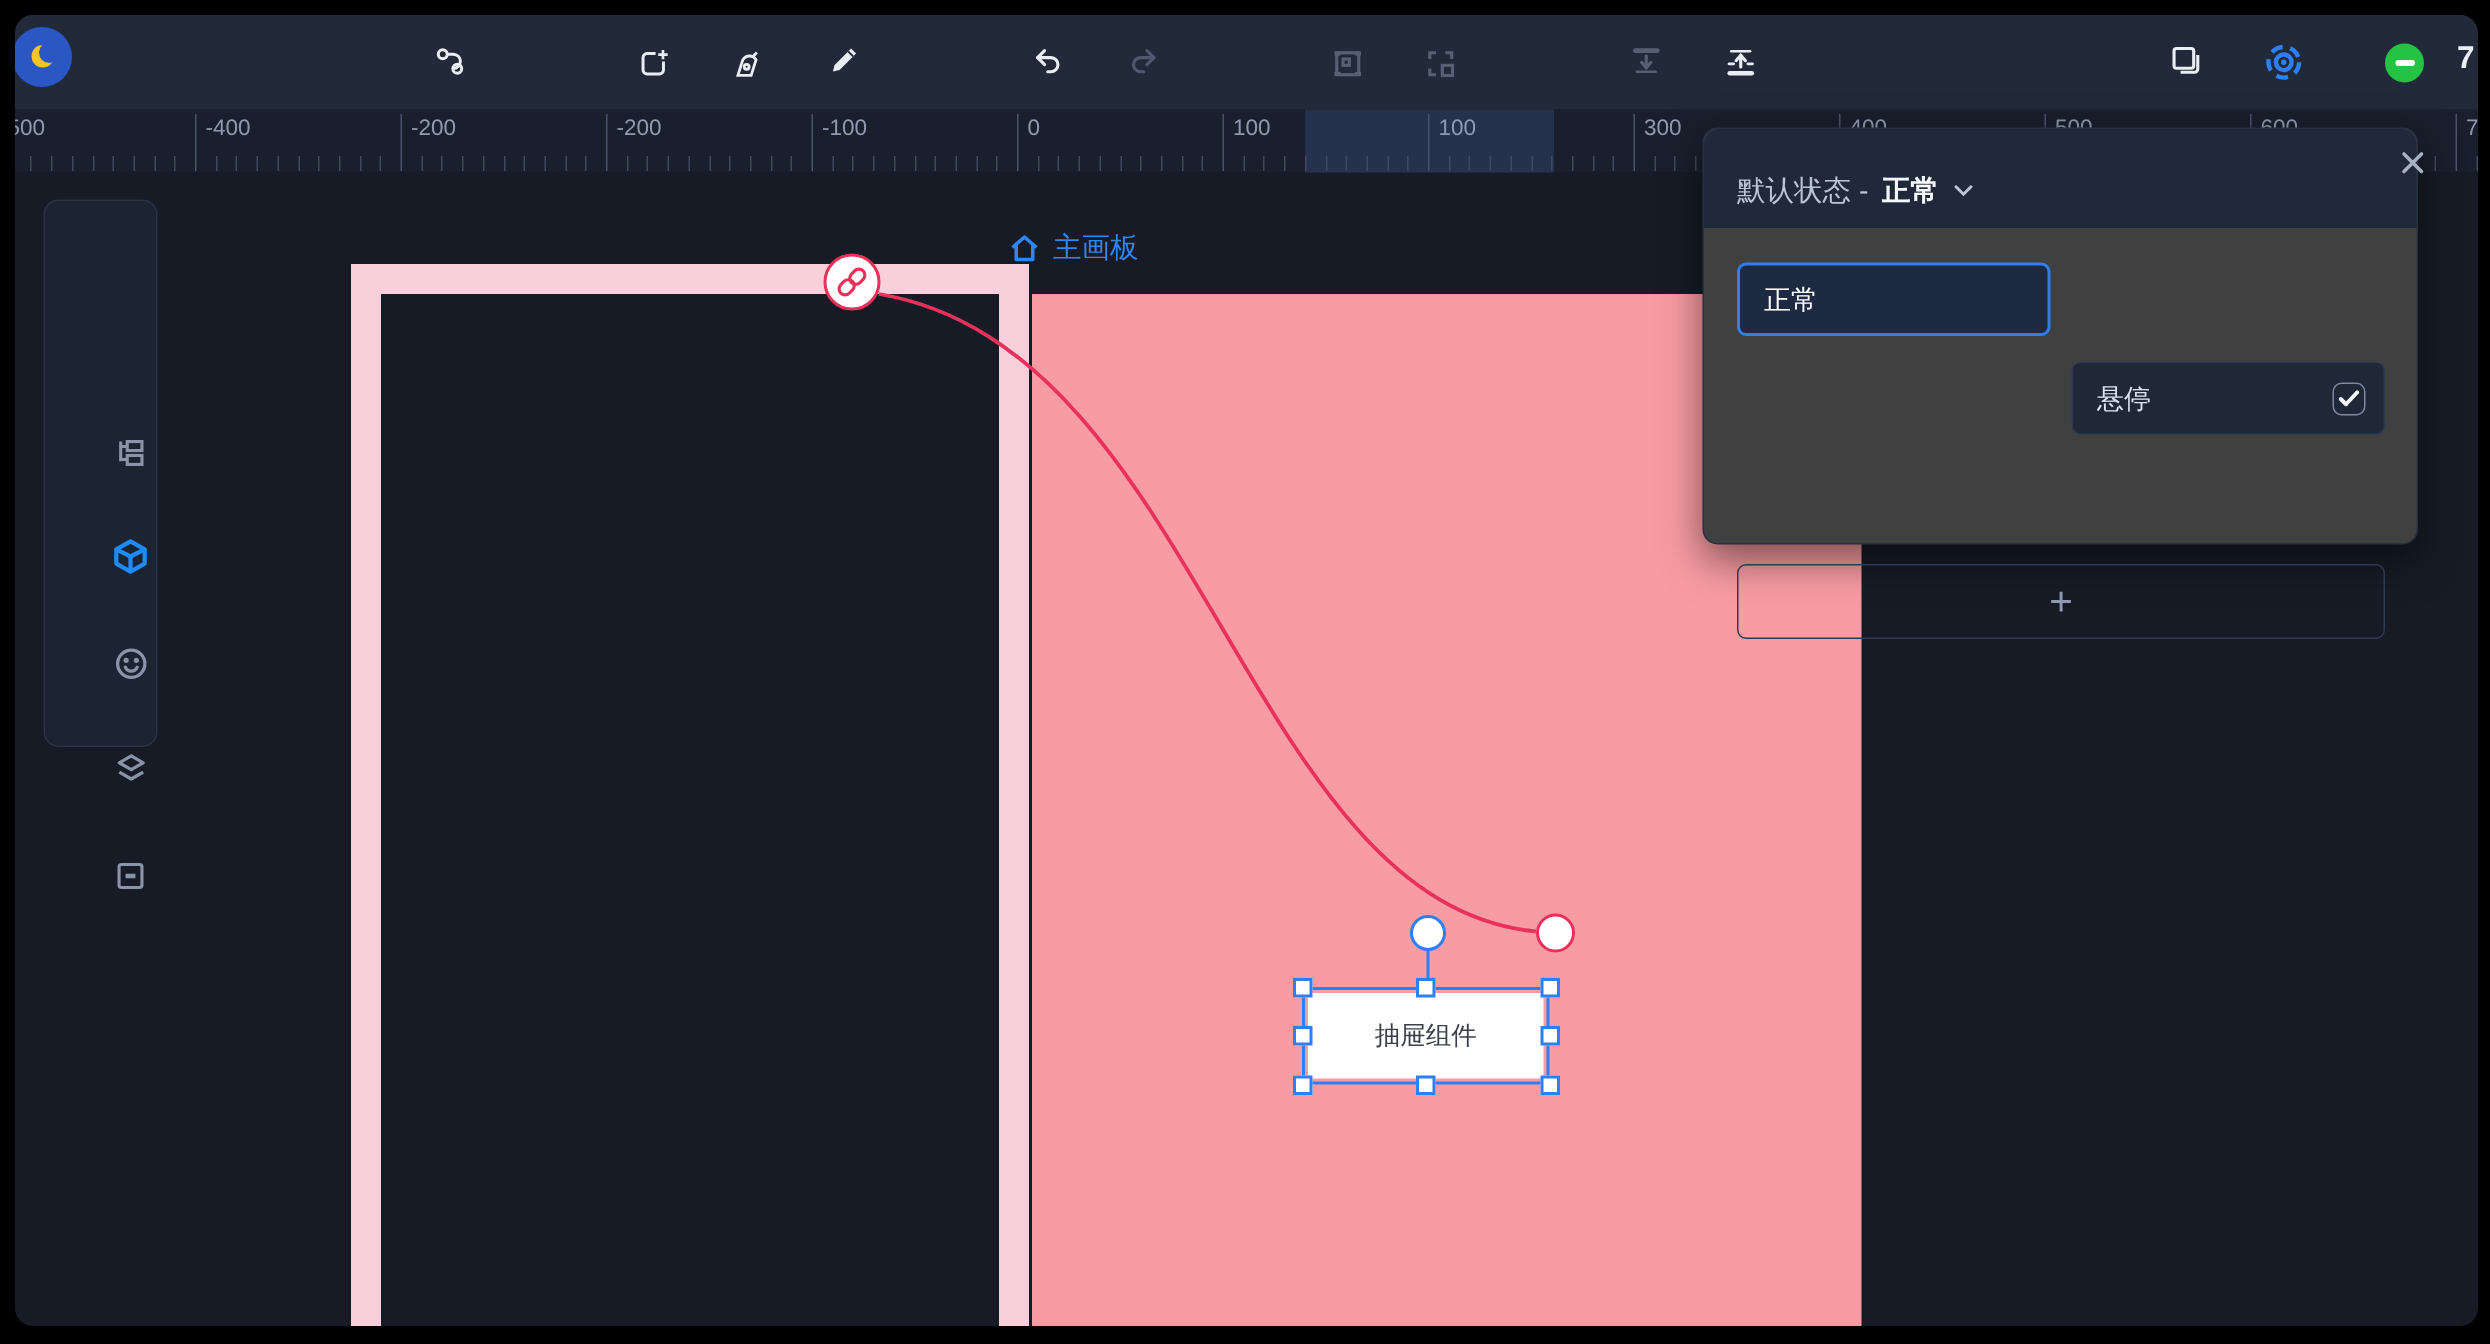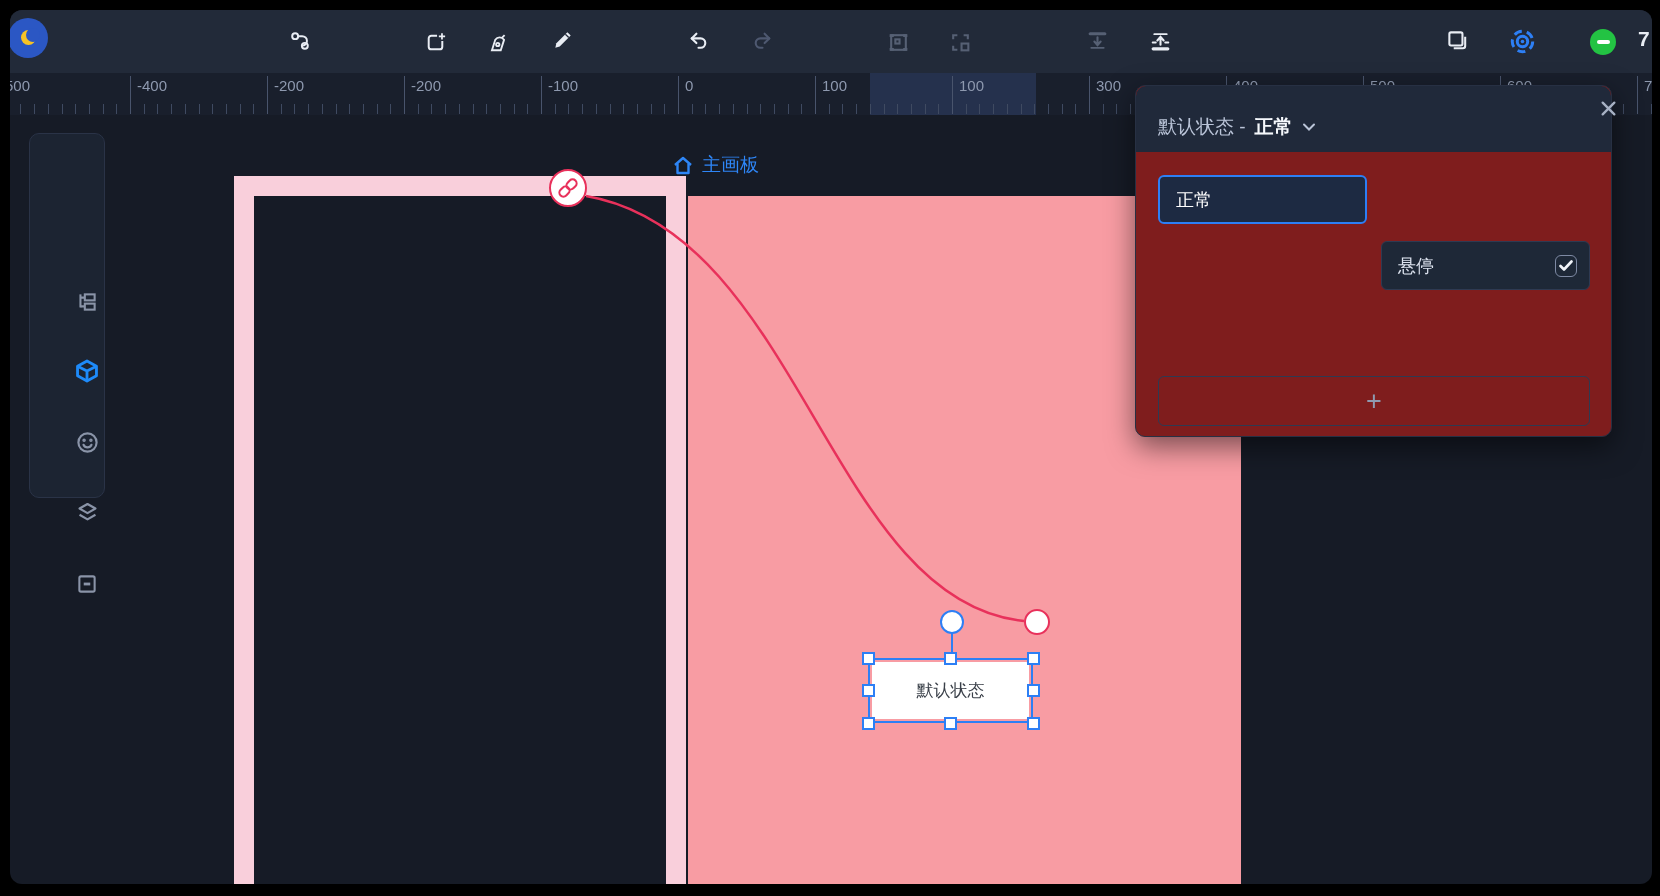--- a/index.html
+++ b/index.html
@@ -47,21 +47,21 @@
     background:#fff;border:2.5px solid #E8315B;z-index:7;}
   .rotdot{position:absolute;left:930px;top:600px;width:24px;height:24px;border-radius:50%;
     background:#fff;border:2px solid #2D7FF5;z-index:7;}
   .rotstem{position:absolute;left:941px;top:623px;width:2px;height:26px;background:#2D7FF5;z-index:6;}
   .selbox{position:absolute;left:858px;top:648px;width:165px;height:65px;border:2px solid #2D7FF5;z-index:8;}
   .comp{position:absolute;left:2px;top:2px;width:157px;height:57px;background:#fff;border-radius:3px;
     display:flex;align-items:center;justify-content:center;color:#3A4049;font-size:17px;}
   .handle{position:absolute;width:13px;height:13px;background:#fff;border:2px solid #2D7FF5;z-index:9;}
 
   
-  .panel{position:absolute;left:1125px;top:75px;width:477px;height:352px;background:#7f1d1d;
+  .panel{position:absolute;left:1125px;top:75px;width:477px;height:278px;background:#404040;
     border-radius:10px;border:1px solid #273043;box-shadow:0 10px 28px rgba(0,0,0,.5);z-index:50;padding-left:48px;}
   .phead{position:absolute;left:0;top:0;width:100%;height:66px;background:#20293A;border-radius:10px 10px 0 0;}
   .ptitle{position:absolute;left:22px;top:28px;display:flex;align-items:center;gap:9px;font-size:19px;}
   .ptitle .pre{color:#BAC4D8;}
   .ptitle .cur{color:#F5F8FC;font-weight:bold;}
   .pclose{position:absolute;left:459px;top:9px;width:26px;height:26px;display:flex;align-items:center;justify-content:center;}
   .scell{position:absolute;height:49px;width:209px;background:#1E2837;border:1px solid #2E3A52;border-radius:6px;
     display:flex;align-items:center;justify-content:space-between;padding:0 12px 0 16px;
     color:#DCE2EE;font-size:18px;}
   .scell.selected{border:2px solid #2D7FF5;background:#1D2A42;color:#FFFFFF;}
@@ -363,21 +363,21 @@
         <rect x="14.5" y="11" width="11" height="8" rx="4"></rect>
       </g>
     </svg>
   </div>
 
   <div class="rotstem"></div>
   <div class="rotdot"></div>
   <div class="reddot"></div>
 
   <div class="selbox">
-    <div class="comp">默认状态</div>
+    <div class="comp">抽屉组件</div>
   </div>
   <div class="handle" style="left:851.5px;top:641.5px"></div>
   <div class="handle" style="left:934px;top:641.5px"></div>
   <div class="handle" style="left:1016.5px;top:641.5px"></div>
   <div class="handle" style="left:851.5px;top:674px"></div>
   <div class="handle" style="left:1016.5px;top:674px"></div>
   <div class="handle" style="left:851.5px;top:706.5px"></div>
   <div class="handle" style="left:934px;top:706.5px"></div>
   <div class="handle" style="left:1016.5px;top:706.5px"></div>
 

